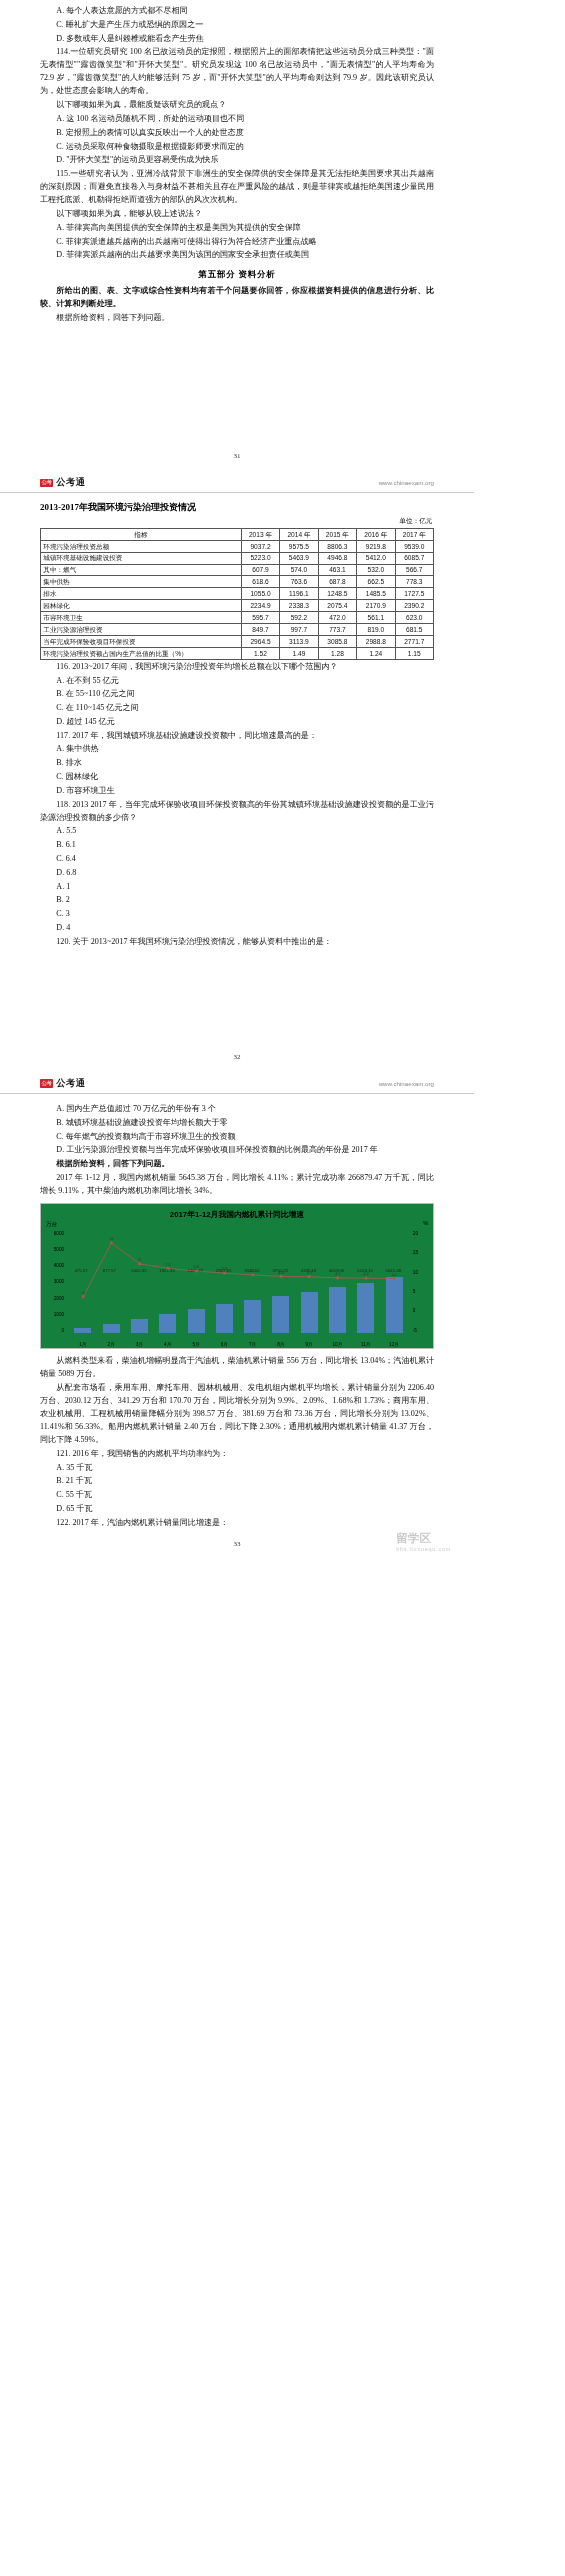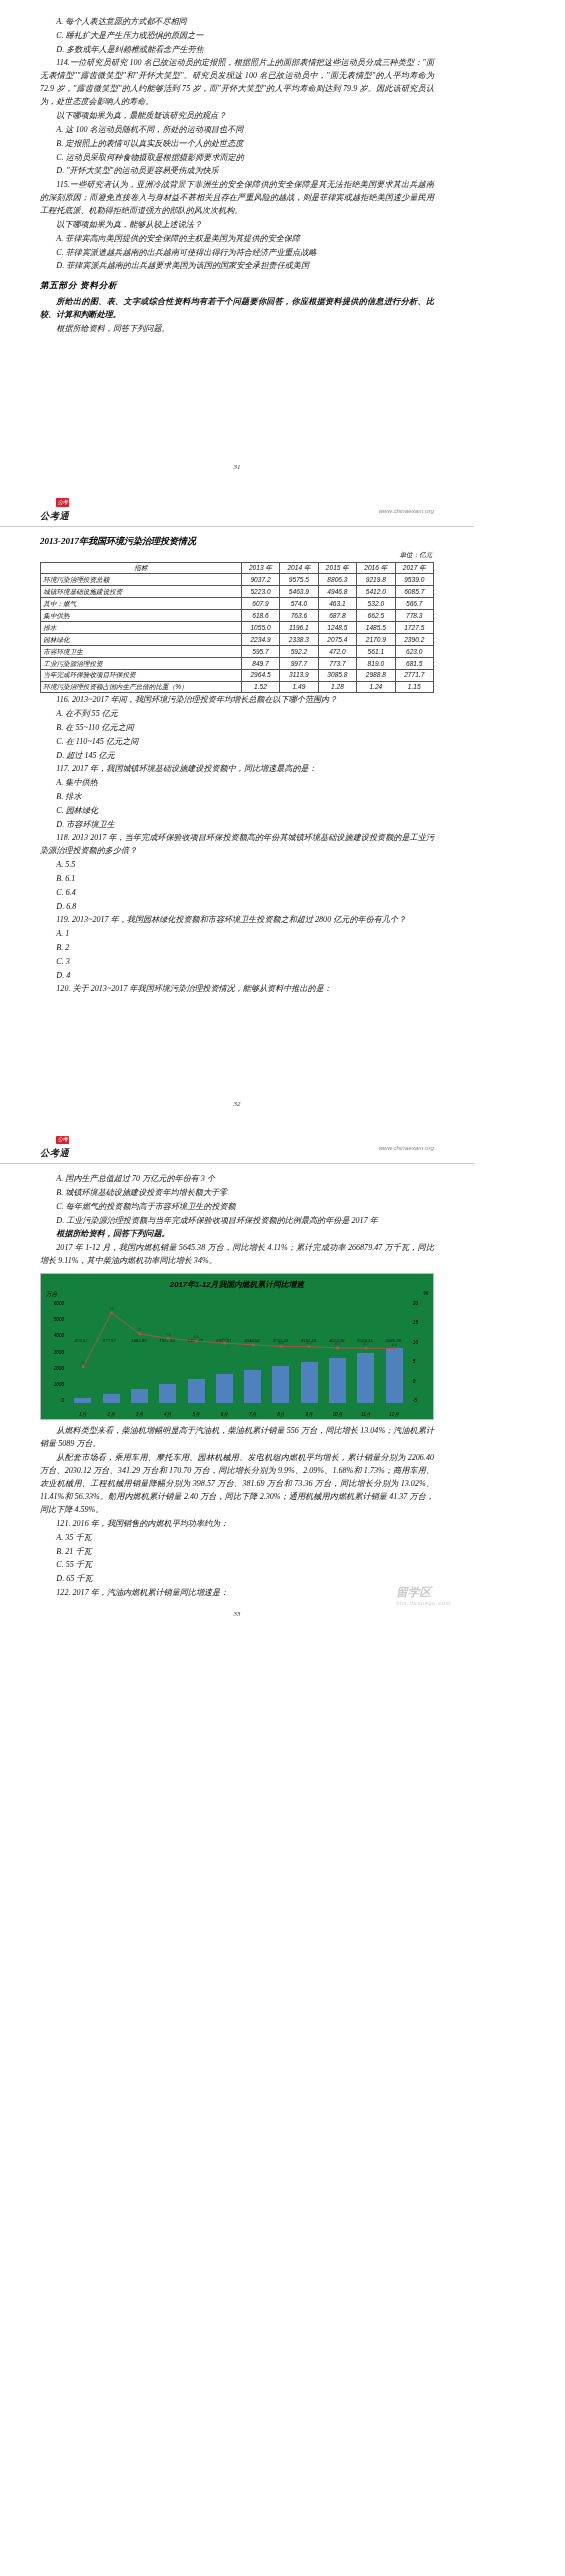--- a/index.html
+++ b/index.html
@@ -6,39 +6,37 @@
   html, body {
     margin: 0; padding: 0;
     background: #ffffff;
     font-family: "Liberation Serif", serif;
   }
   body { width: 565px; }
   .page {
     width: 474px;
     position: relative;
     background: #fff;
-    padding: 15px 0 0 0;
-    font-style: italic;
+    padding: 4px 0 0 0;
   }
   .page-inner {
     padding: 0 40px;
   }
   .hdr {
     display: flex;
     align-items: center;
     justify-content: space-between;
     border-bottom: 0.8px solid #c9c9c9;
     padding: 4.7px 40px 3.1px 40px;
     margin-bottom: 7.8px;
   }
   .logo {
     display: flex;
-    align-items: flex-end;
+    align-items: center;
     gap: 3.1px;
-    flex-direction: column;
   }
   .logo-mark {
     background: #d4232b;
     color: #fff;
     font-size: 5.4px;
     line-height: 7px;
     padding: 0.8px 1.6px;
     font-family: "Liberation Sans", sans-serif;
     border-radius: 0.8px;
     letter-spacing: -0.4px;
@@ -66,21 +64,21 @@
   p.opt { text-indent: 16.3px; }
   .bold { font-weight: bold; }
   .pagenum {
     text-align: center;
     font-size: 7px;
     color: #333;
     margin-top: 11px;
     padding-bottom: 7.8px;
   }
   .sec-title {
-    text-align: left;
+    text-align: center;
     font-weight: bold;
     font-size: 8.5px;
     margin: 7.8px 0 3.1px 0;
     letter-spacing: 0.8px;
   }
   .tbl-title {
     text-align: left;
     font-weight: bold;
     font-size: 9px;
     margin: 4.7px 0 3.1px 0;
@@ -207,21 +205,21 @@
     text-align: left;
   }
   .line-svg {
     position: absolute;
     left: 0; top: 0; right: 0; bottom: 14px;
     width: 100%;
   }
   .watermark {
     position: absolute;
     right: 23px;
-    bottom: 20px;
+    bottom: 4px;
     font-size: 11.6px;
     color: #b8b8b8;
     font-family: "Liberation Sans", sans-serif;
     font-weight: bold;
     opacity: .75;
   }
   .watermark small {
     display: block;
     font-size: 5.4px;
     font-weight: normal;
@@ -377,21 +375,20 @@
     <p class="t opt">B. 排水</p>
     <p class="t opt">C. 园林绿化</p>
     <p class="t opt">D. 市容环境卫生</p>
 
     <p class="t ind">118. 2013  2017 年，当年完成环保验收项目环保投资额高的年份其城镇环境基础设施建设投资额的是工业污染源治理投资额的多少倍？</p>
     <p class="t opt">A. 5.5</p>
     <p class="t opt">B. 6.1</p>
     <p class="t opt">C. 6.4</p>
     <p class="t opt">D. 6.8</p>
 
-    <p class="t ind">119. 2013~2017 年，我国园林绿化投资额和市容环境卫生投资额之和超过 2800 亿元的年份有几个？</p>
     <p class="t opt">A. 1</p>
     <p class="t opt">B. 2</p>
     <p class="t opt">C. 3</p>
     <p class="t opt">D. 4</p>
 
     <p class="t ind">120. 关于 2013~2017 年我国环境污染治理投资情况，能够从资料中推出的是：</p>
 
     <div class="spacer" style="height:93px"></div>
     <div class="pagenum">32</div>
   </div>

